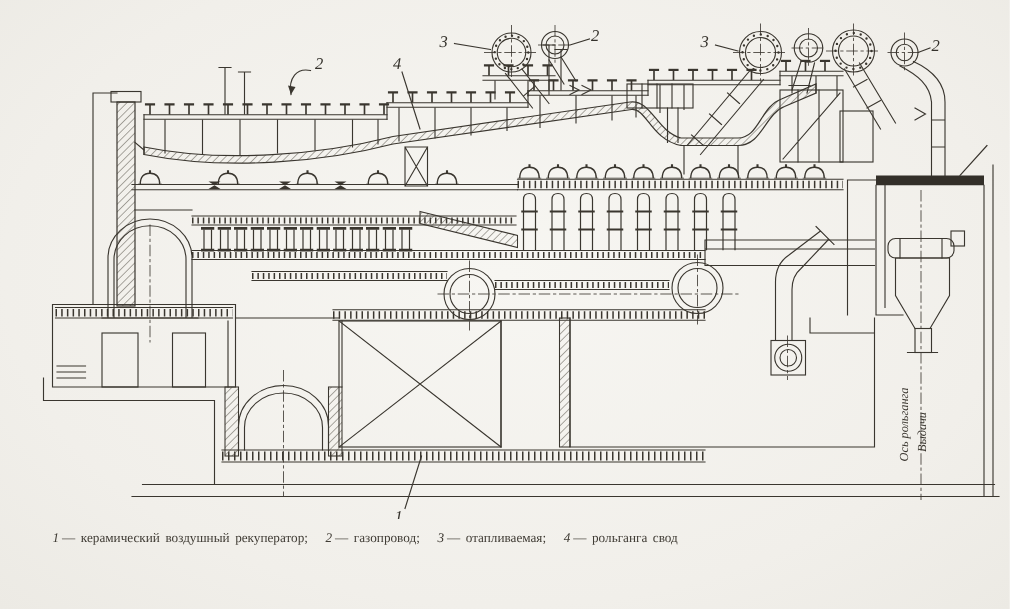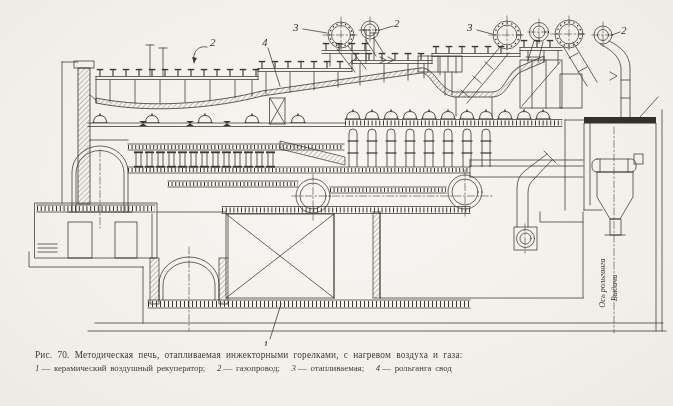--- a/index.html
+++ b/index.html
@@ -296,21 +296,20 @@
   <text class="co" x="394" y="27">2</text>
   <text class="co" x="467" y="31">3</text>
   <text class="co" x="621" y="34">2</text>
   <text class="co" x="263" y="348">1</text>
 
   <text class="ax" text-anchor="middle" transform="rotate(-90 605 283)" x="605" y="283">Ось рольганга</text>
   <text class="ax" text-anchor="middle" transform="rotate(-90 617 288)" x="617" y="288">Выдачи</text>
 </svg>
 
 <div class="caption">
-  <div class="cap-title">Рис. 70. Методическая печь, отапливаемая инжекторными горелками, с нагревом воздуха и газа:</div>
   <div class="cap-legend">
     <span class="legend-item"><i class="lnum">1</i><span>— керамический воздушный рекуператор;</span></span>
     <span class="legend-item"><i class="lnum">2</i><span>— газопровод;</span></span>
     <span class="legend-item"><i class="lnum">3</i><span>— отапливаемая;</span></span>
     <span class="legend-item"><i class="lnum">4</i><span>— рольганга свод</span></span>
   </div>
 </div>
 
 </div>
 

